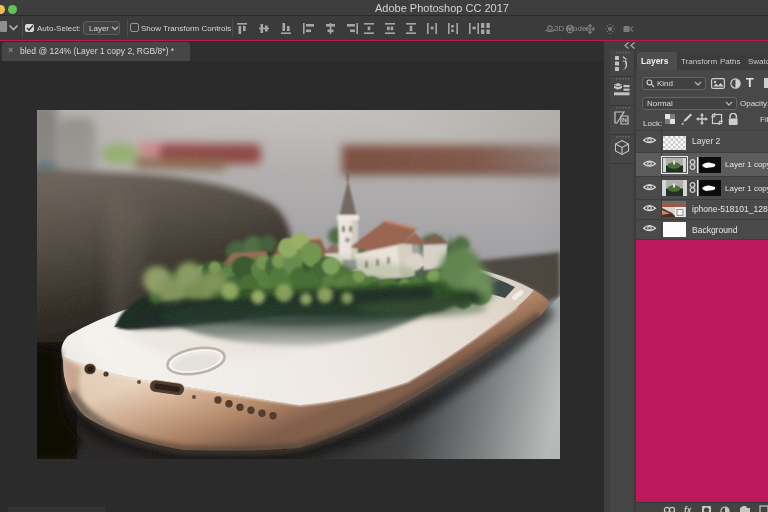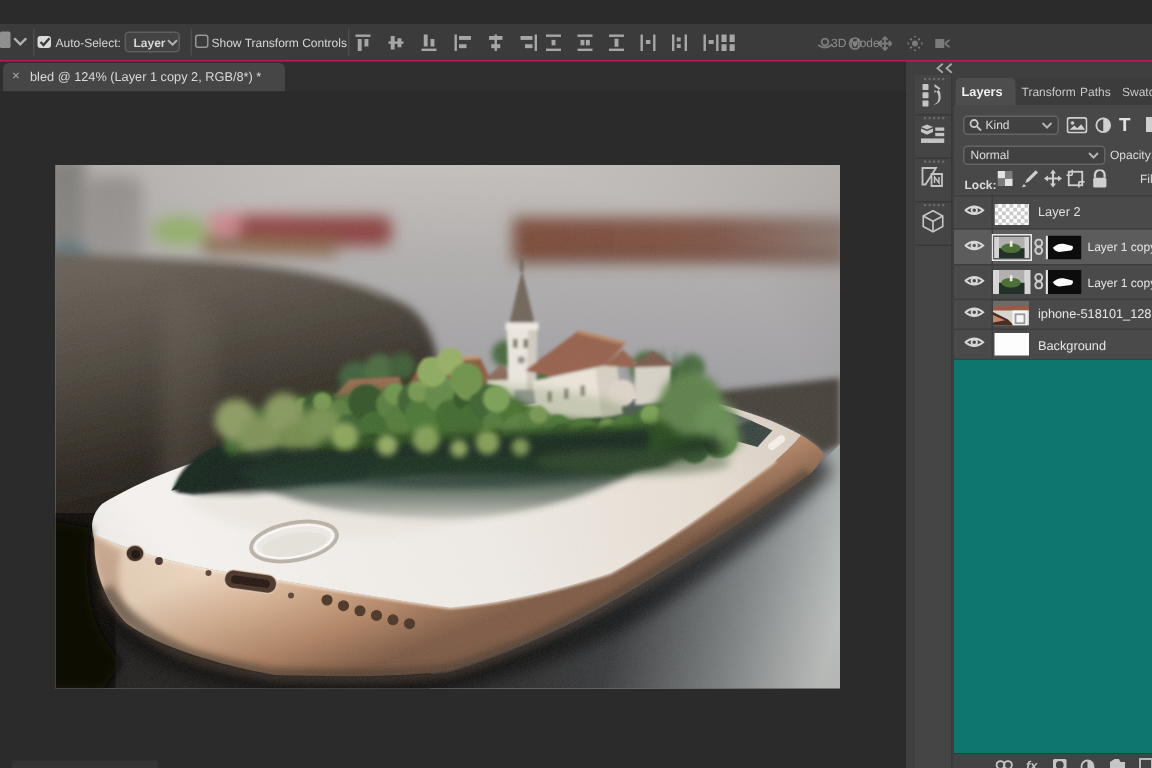--- a/index.html
+++ b/index.html
@@ -6,36 +6,41 @@
     font-family:"Liberation Sans",sans-serif;-webkit-font-smoothing:antialiased;}
   .abs{position:absolute;}
   #app{position:relative;width:768px;height:512px;}
   .sep{position:absolute;top:19px;width:1px;height:18px;background:#4d4d4d;}
   .txt{position:absolute;color:#d6d6d6;font-size:8px;line-height:8px;white-space:nowrap;}
 </style>
 </head>
 <body>
 <div id="app">
 
-
-  <div class="abs" id="optbar" style="left:0;top:16px;width:768px;height:24px;background:#3b3b3b;border-bottom:6px solid #be185d;box-sizing:content-box;">
+  <div class="abs" style="left:0;top:0;width:768px;height:16px;background:#3e3e3e;border-bottom:1px solid #2a2a2a;box-sizing:border-box;">
+    <div class="abs" style="left:-4px;top:4.5px;width:9px;height:9px;border-radius:50%;background:#f6be50;"></div>
+    <div class="abs" style="left:8px;top:4.5px;width:9px;height:9px;border-radius:50%;background:#5fc454;"></div>
+    <div class="abs" style="left:375px;top:2.5px;color:#d3d3d3;font-size:11px;line-height:11px;">Adobe Photoshop CC 2017</div>
+  </div>
+
+  <div class="abs" id="optbar" style="left:0;top:16px;width:768px;height:24px;background:#3b3b3b;border-bottom:1px solid #be185d;box-sizing:content-box;">
     <div class="abs" style="left:0;top:5px;width:7px;height:11px;background:#8f8f8f;border-radius:1px;"></div>
     <svg class="abs" style="left:8px;top:8px;" width="11" height="7">
         <polyline points="1.5,1.5 5.5,5.5 9.5,1.5" fill="none" stroke="#b3b3b3" stroke-width="1.6"></polyline>
       </svg>
     <div class="sep" style="left:22px;top:3px;"></div>
 
     <div class="abs" style="left:25px;top:7.5px;width:8.5px;height:8.5px;background:#dadada;border-radius:2px;"></div>
     <svg class="abs" style="left:25px;top:7px;" width="10" height="10">
         <polyline points="2,5 4,7 8,2.5" fill="none" stroke="#3a3a3a" stroke-width="1.6"></polyline>
       </svg>
     <div class="txt" style="left:37px;top:8.5px;">Auto-Select:</div>
 
     <div class="abs" style="left:83px;top:5px;width:37px;height:13.5px;background:#434343;border:1px solid #5e5e5e;border-radius:3px;box-sizing:border-box;"></div>
-    <div class="txt" style="left:89px;top:8.5px;font-weight:bold;">Layer</div>
+    <div class="txt" style="left:89px;top:8.5px;">Layer</div>
     <svg class="abs" style="left:111px;top:10px;" width="8" height="5">
         <polyline points="1,0.8 4,3.8 7,0.8" fill="none" stroke="#b3b3b3" stroke-width="1.3"></polyline>
       </svg>
     <div class="sep" style="left:127px;top:3px;"></div>
 
     <div class="abs" style="left:130px;top:7px;width:9px;height:9px;background:#3b3b3b;border:1px solid #979797;border-radius:2px;box-sizing:border-box;"></div>
     <div class="txt" style="left:141px;top:8.5px;">Show Transform Controls</div>
     <div class="sep" style="left:232px;top:3px;"></div>
 
     <svg class="abs" style="left:0;top:0;" width="768" height="24" fill="#a6a6a6">
@@ -573,21 +578,21 @@
           <path d="M9,11 v-4 l3,4 v-4" stroke-width="1"></path>
       </g>
 
       <g transform="translate(4,90)" fill="none" stroke="#c4c4c4" stroke-width="1.1">
         <path d="M8,0.5 L14.5,4 L14.5,11 L8,14.5 L1.5,11 L1.5,4 Z"></path>
           <path d="M1.5,4 L8,7.5 L14.5,4 M8,7.5 L8,14.5"></path>
       </g>
     </svg>
   </div>
 
-  <div class="abs" id="panel" style="left:636px;top:52px;width:132px;height:460px;background:#0f766e;overflow:hidden;">
+  <div class="abs" id="panel" style="left:636px;top:52px;width:132px;height:460px;background:#be185d;overflow:hidden;">
 
     <div class="abs" style="left:0;top:0;width:132px;height:18px;background:#3c3c3c;"></div>
     <div class="abs" style="left:1px;top:0;width:40px;height:18px;background:#4d4d4d;border-radius:3px 3px 0 0;"></div>
     <div class="abs" style="left:5px;top:5px;color:#f0f0f0;font-size:8.5px;line-height:9px;font-weight:bold;">Layers</div>
     <div class="abs" style="left:45px;top:5px;color:#c9c9c9;font-size:8px;line-height:9px;">Transform</div>
     <div class="abs" style="left:84px;top:5px;color:#c9c9c9;font-size:8px;line-height:9px;">Paths</div>
     <div class="abs" style="left:112px;top:5px;color:#c9c9c9;font-size:8px;line-height:9px;">Swatch</div>
 
     <div class="abs" style="left:0;top:18px;width:132px;height:60px;background:#484848;"></div>
 
@@ -612,21 +617,21 @@
     <div class="abs" style="left:110px;top:25px;color:#e2e2e2;font-size:12.5px;line-height:12.5px;font-weight:bold;">T</div>
     <div class="abs" style="left:128px;top:26px;width:4px;height:10px;background:#cfcfcf;"></div>
 
     <div class="abs" style="left:6px;top:45px;width:95px;height:13px;background:#414141;border:1px solid #646464;border-radius:3px;box-sizing:border-box;"></div>
     <div class="abs" style="left:11px;top:48px;color:#dcdcdc;font-size:8px;line-height:8px;">Normal</div>
     <svg class="abs" style="left:89px;top:49px;" width="8" height="6">
         <polyline points="1,1 4,4 7,1" fill="none" stroke="#b3b3b3" stroke-width="1.3"></polyline>
       </svg>
     <div class="abs" style="left:104px;top:48px;color:#dcdcdc;font-size:8px;line-height:8px;">Opacity:</div>
 
-    <div class="abs" style="left:7px;top:68px;color:#dcdcdc;font-size:8px;line-height:8px;font-weight:bold;">Lock:</div>
+    <div class="abs" style="left:7px;top:68px;color:#dcdcdc;font-size:8px;line-height:8px;">Lock:</div>
     <svg class="abs" style="left:29px;top:61px;" width="103" height="13" fill="#cfcfcf">
       <g transform="translate(0,1)">
           <rect x="0" y="0" width="5" height="5" fill="#e3e3e3"></rect>
           <rect x="5" y="5" width="5" height="5" fill="#e3e3e3"></rect>
           <rect x="5" y="0" width="5" height="5" fill="#7c7c7c"></rect>
           <rect x="0" y="5" width="5" height="5" fill="#7c7c7c"></rect>
         </g>
       <g transform="translate(16,0)">
           <path d="M9.5,0.5 l1.5,1.5 -6,6 -2.5,1 1,-2.5 z"></path>
           <path d="M1.6,9.6 l1.6,1.6 -3,0.6 z"></path>

